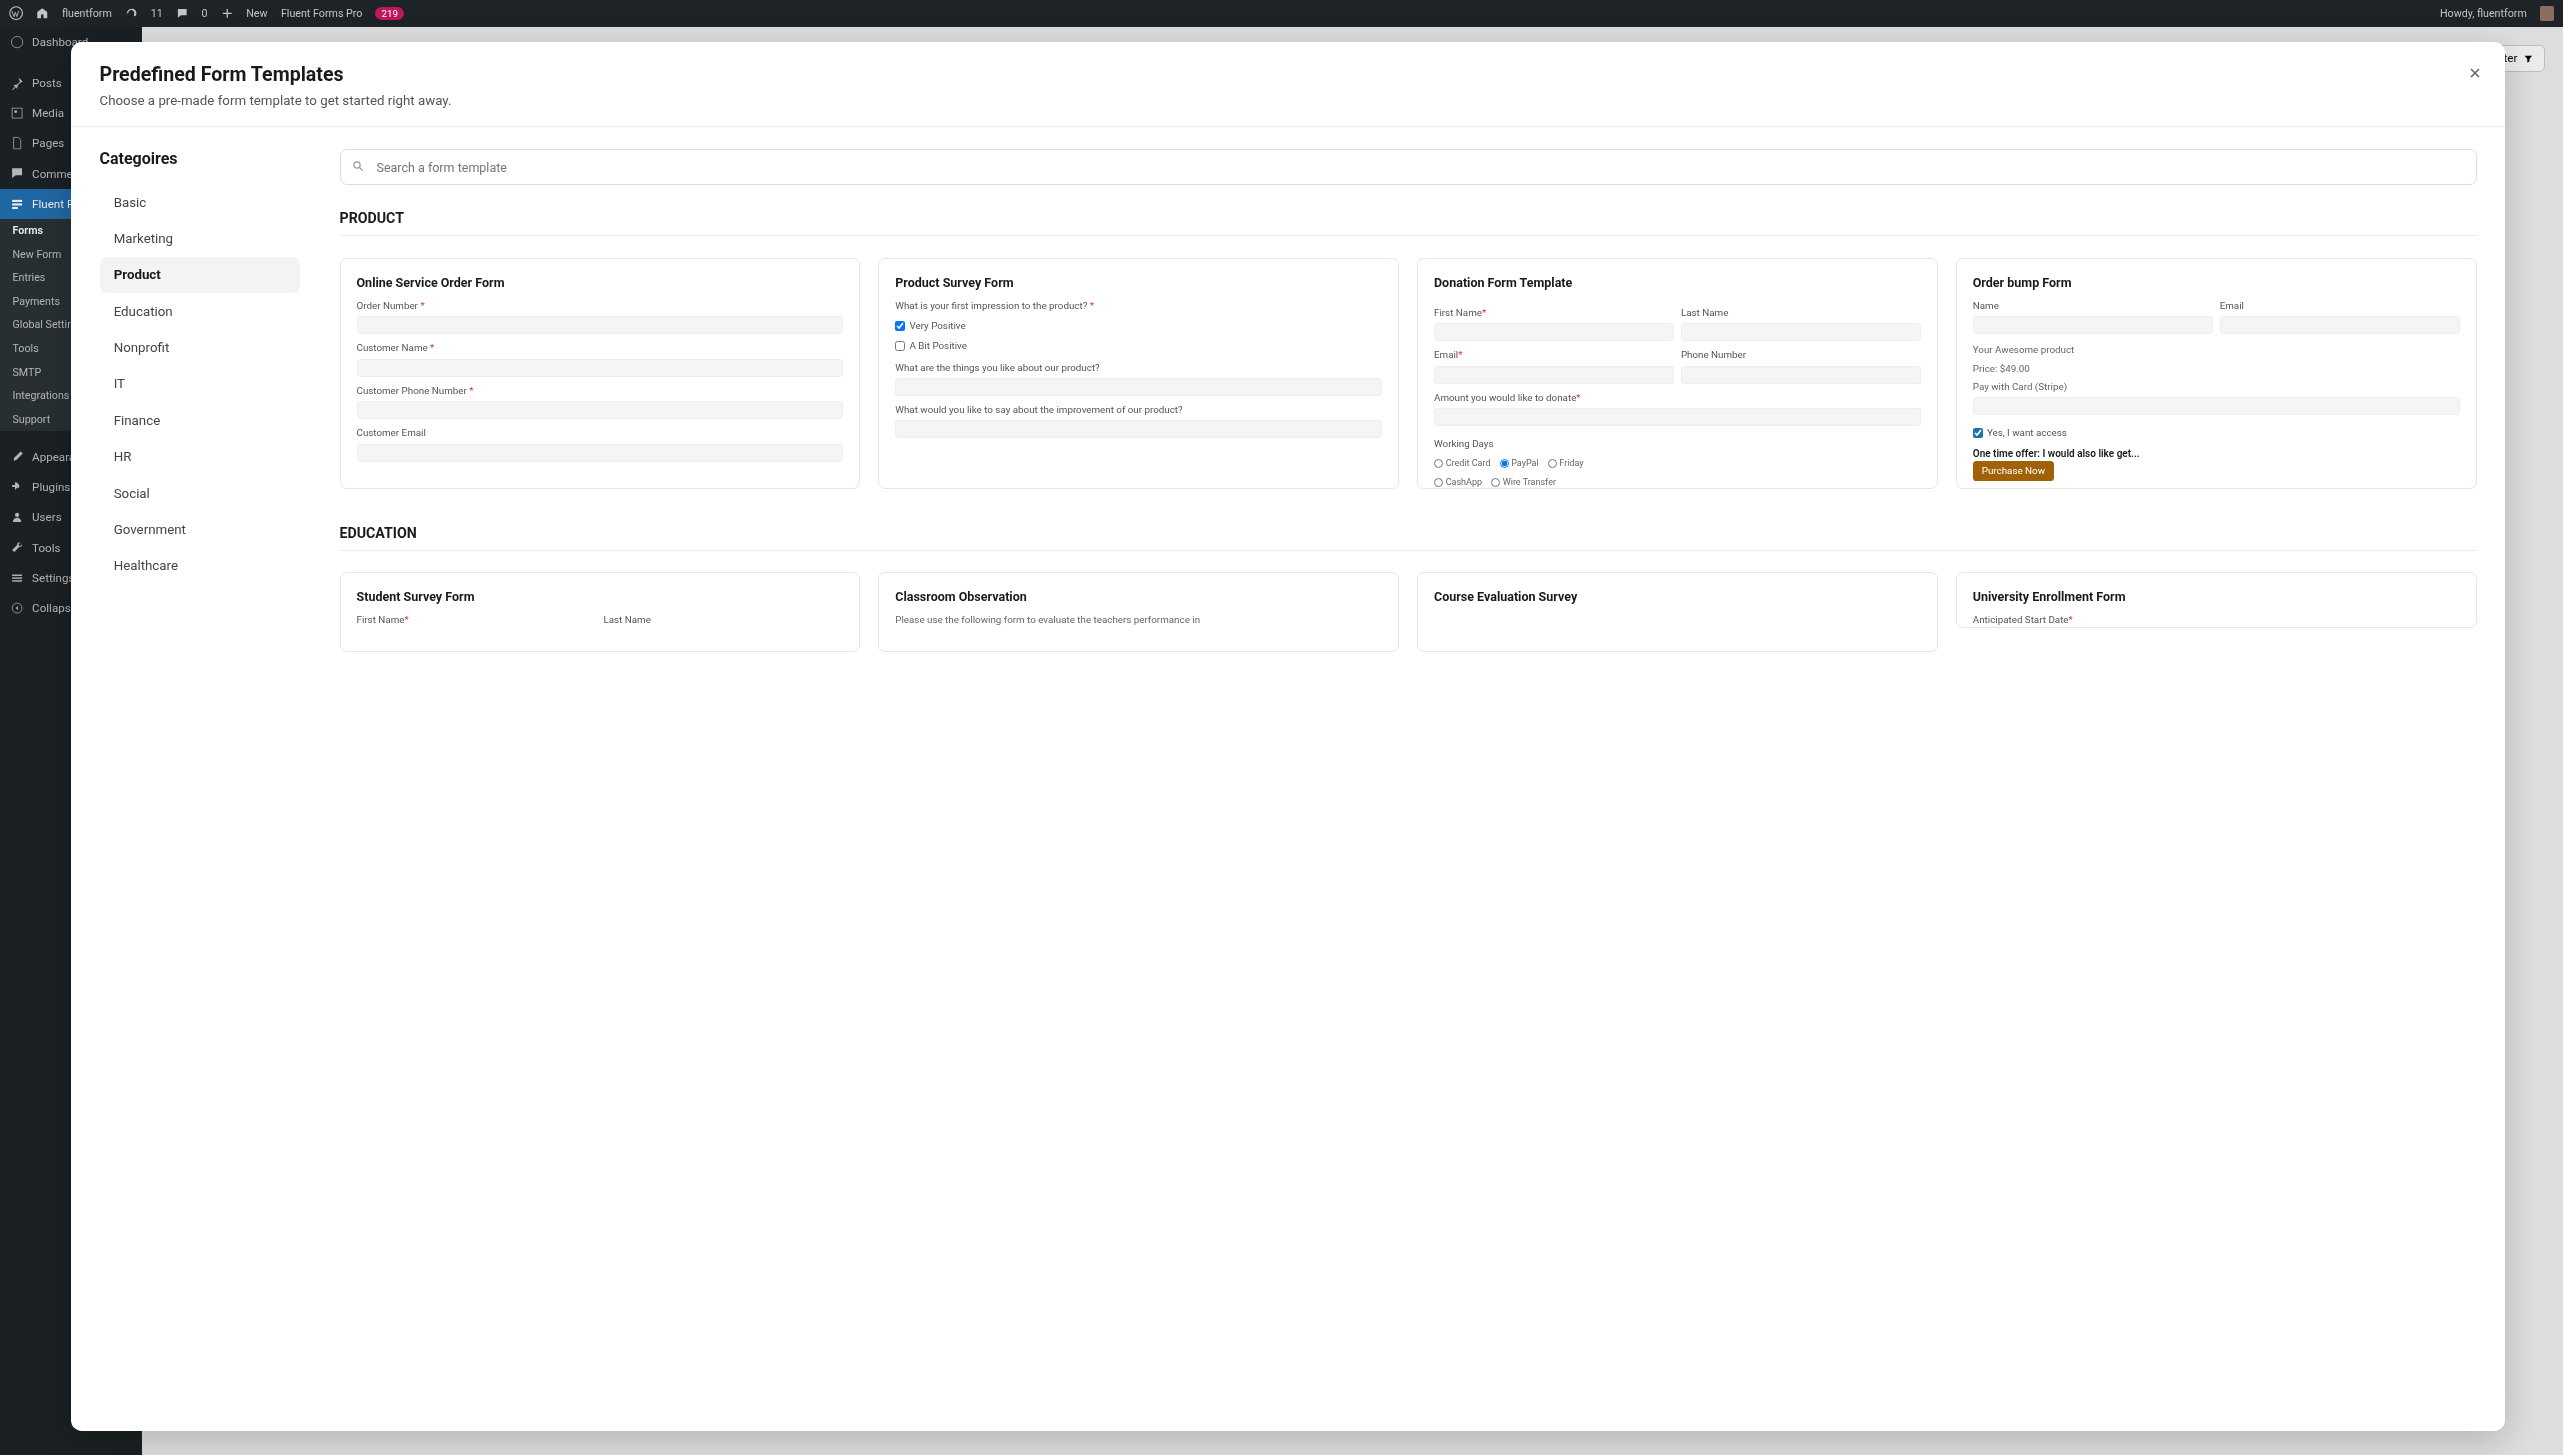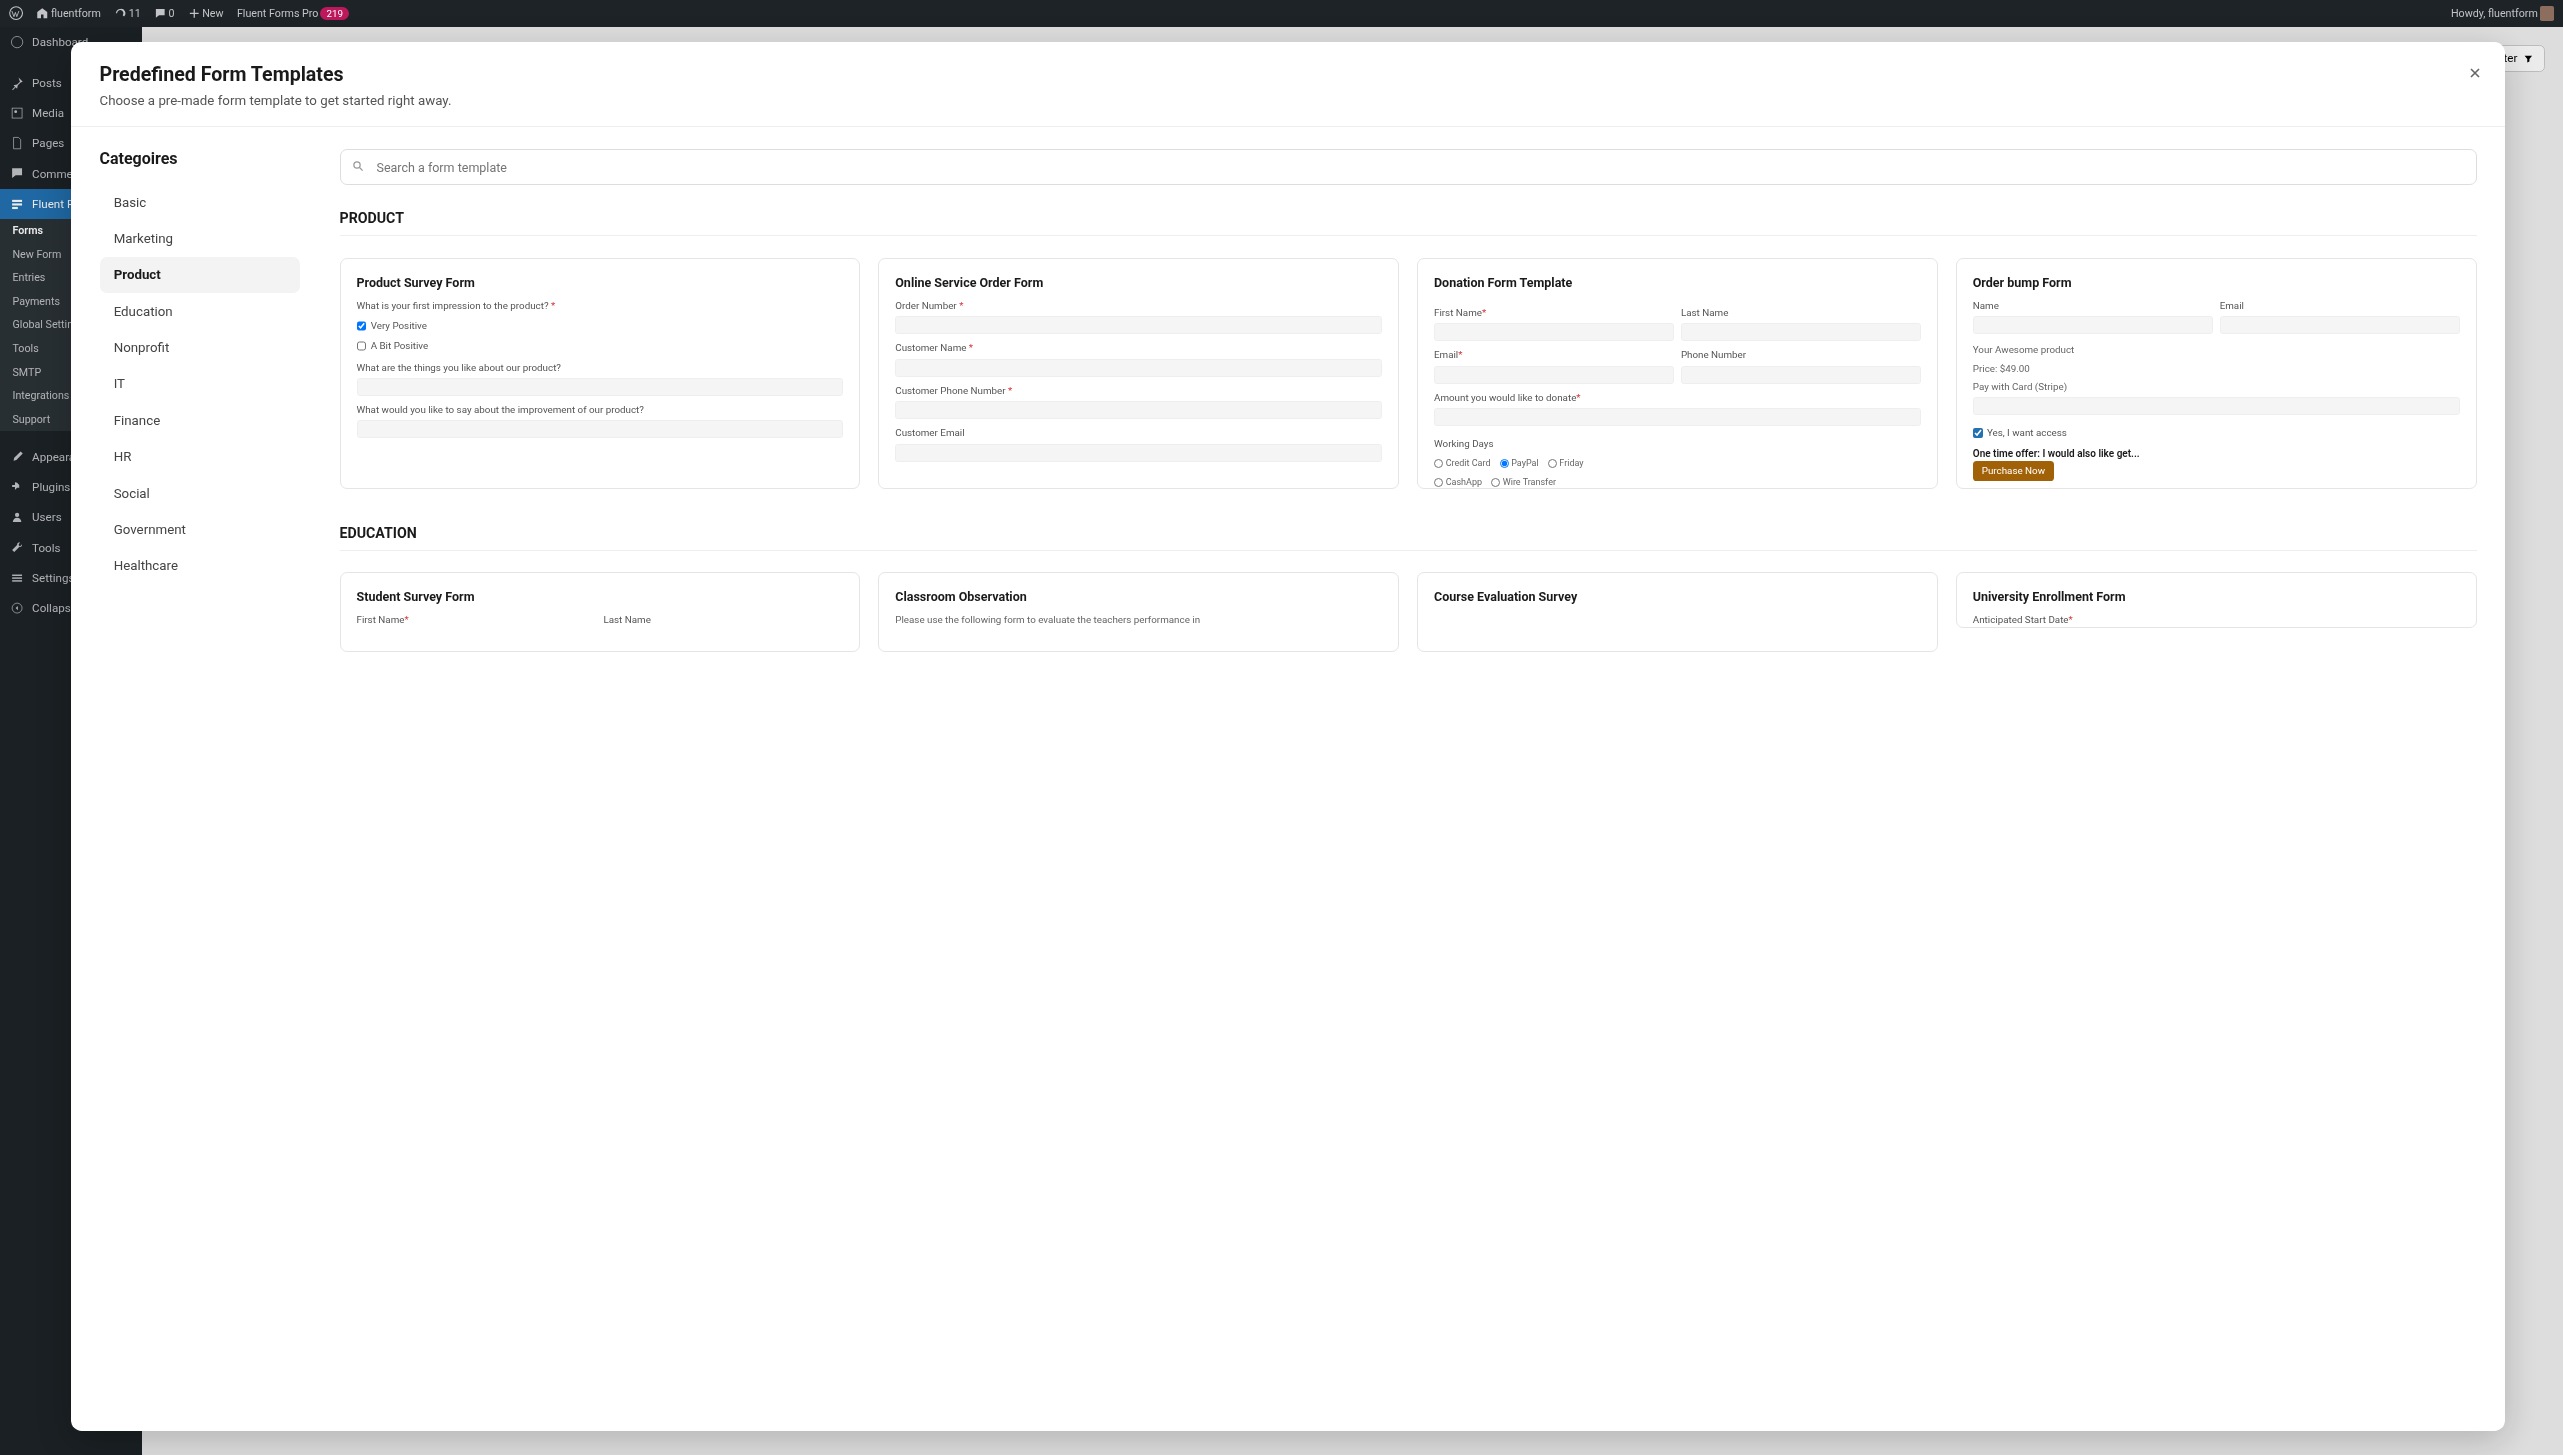--- a/index.html
+++ b/index.html
@@ -1,21 +1,21 @@
 <!DOCTYPE html>
 <html style="font-size:14.2px"><head>
 <meta charset="utf-8">
 <style>
 * { margin: 0; padding: 0; box-sizing: border-box; font-family: -apple-system, BlinkMacSystemFont, "Segoe UI", Roboto, sans-serif; }
 body { background: #f0f0f1; overflow: hidden; }
 
 
 .wp-admin-bar { background: #1d2327; color: #c3c4c7; height: 27px; display: flex; align-items: center; padding: 0 9px; font-size: 10.7px; justify-content: space-between; }
 .wp-admin-bar-left, .wp-admin-bar-right { display: flex; align-items: center; gap: 13.3px; }
-.wp-admin-bar .ab-item { display: flex; align-items: center; gap: 2px; color: #c3c4c7; cursor: pointer; }
+.wp-admin-bar .ab-item { display: flex; align-items: center; gap: 13px; color: #c3c4c7; cursor: pointer; }
 .badge-blue { background: #be185d; color: #fff; padding: 0.9px 6.2px; border-radius: 9px; font-size: 9.8px; }
 .avatar { width: 14.2px; height: 14.2px; background: #8c6d5e; border-radius: 1.8px; }
 
 
 .wp-sidebar { position: fixed; left: 0; top: 27px; bottom: 0; width: 142px; background: #1d2327; color: #c3c4c7; font-size: 11.6px; overflow: hidden; }
 .wp-sidebar-item { display: flex; align-items: center; gap: 7.1px; padding: 7.1px 9px; cursor: pointer; color: #c3c4c7; }
 .wp-sidebar-item.current { background: #2271b1; color: #fff; }
 .wp-sidebar-item .dashicon { width: 16px; height: 16px; display: inline-flex; align-items: center; justify-content: center; }
 .wp-submenu { background: #2c3338; }
 .wp-submenu-item { padding: 5.3px 9px 5.3px 12.5px; font-size: 10.7px; color: #c3c4c7; cursor: pointer; display: flex; align-items: center; justify-content: space-between; }
@@ -303,48 +303,48 @@
               <circle cx="8" cy="8" r="5"></circle>
               <path d="M12 12l5 5"></path>
             </svg></span>
         <input class="search-input" placeholder="Search a form template" style="">
       </div>
 
       <div class="section-heading">PRODUCT</div>
       <div class="template-grid">
 
         <div class="template-card">
+          <div class="card-title">Online Service Order Form</div>
+          <div class="card-content">
+            <span class="mini-label"><span>Order Number</span> <span class="req">*</span></span>
+            <div class="mini-input"></div>
+            <span class="mini-label"><span>Customer Name</span> <span class="req">*</span></span>
+            <div class="mini-input"></div>
+            <span class="mini-label"><span>Customer Phone Number</span> <span class="req">*</span></span>
+            <div class="mini-input"></div>
+            <span class="mini-label">Customer Email</span>
+            <div class="mini-input"></div>
+          </div>
+        </div>
+
+        <div class="template-card">
           <div class="card-title">Product Survey Form</div>
           <div class="card-content">
             <span class="mini-label"><span>What is your first impression to the product?</span> <span class="req">*</span></span>
             <div class="mini-check">
                 <input type="checkbox" checked="" style="">
                 <span>Very Positive</span>
               </div>
             <div class="mini-check">
                 <input type="checkbox" style="">
                 <span>A Bit Positive</span>
               </div>
             <span class="mini-label">What are the things you like about our product?</span>
             <div class="mini-input"></div>
             <span class="mini-label">What would you like to say about the improvement of our product?</span>
-            <div class="mini-input"></div>
-          </div>
-        </div>
-
-        <div class="template-card">
-          <div class="card-title">Online Service Order Form</div>
-          <div class="card-content">
-            <span class="mini-label"><span>Order Number</span> <span class="req">*</span></span>
-            <div class="mini-input"></div>
-            <span class="mini-label"><span>Customer Name</span> <span class="req">*</span></span>
-            <div class="mini-input"></div>
-            <span class="mini-label"><span>Customer Phone Number</span> <span class="req">*</span></span>
-            <div class="mini-input"></div>
-            <span class="mini-label">Customer Email</span>
             <div class="mini-input"></div>
           </div>
         </div>
 
         <div class="template-card">
           <div class="card-title">Donation Form Template</div>
           <div class="card-content">
             <div class="mini-row">
               <div class="mini-col">
                   <span class="mini-label"><span>First Name</span><span class="req">*</span></span>

